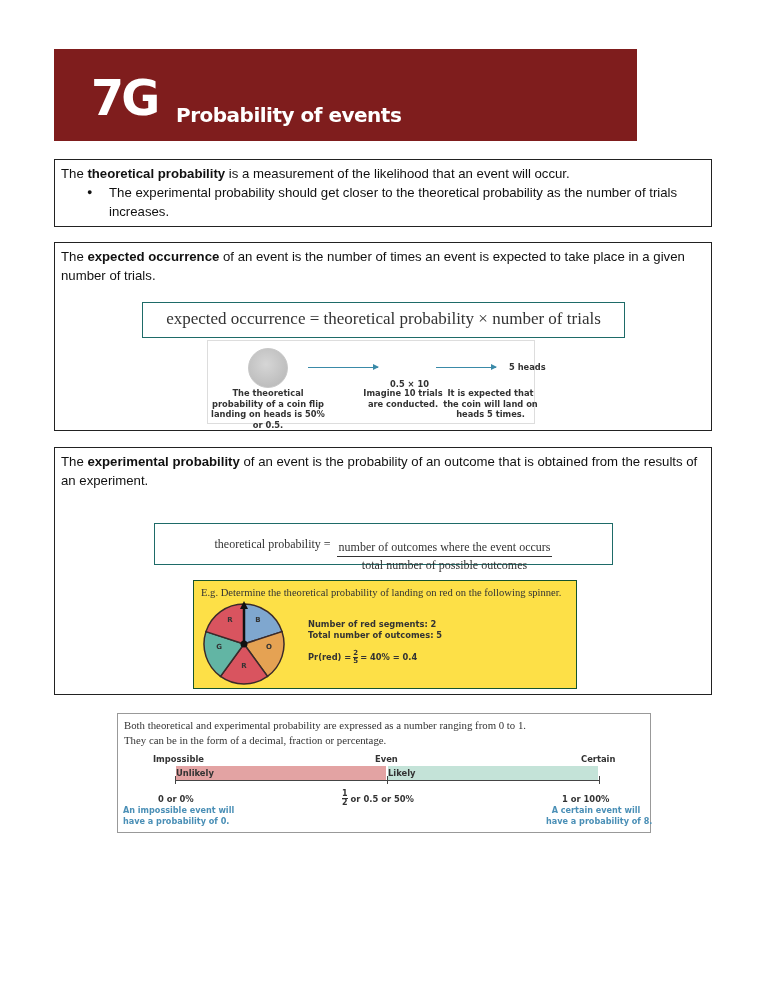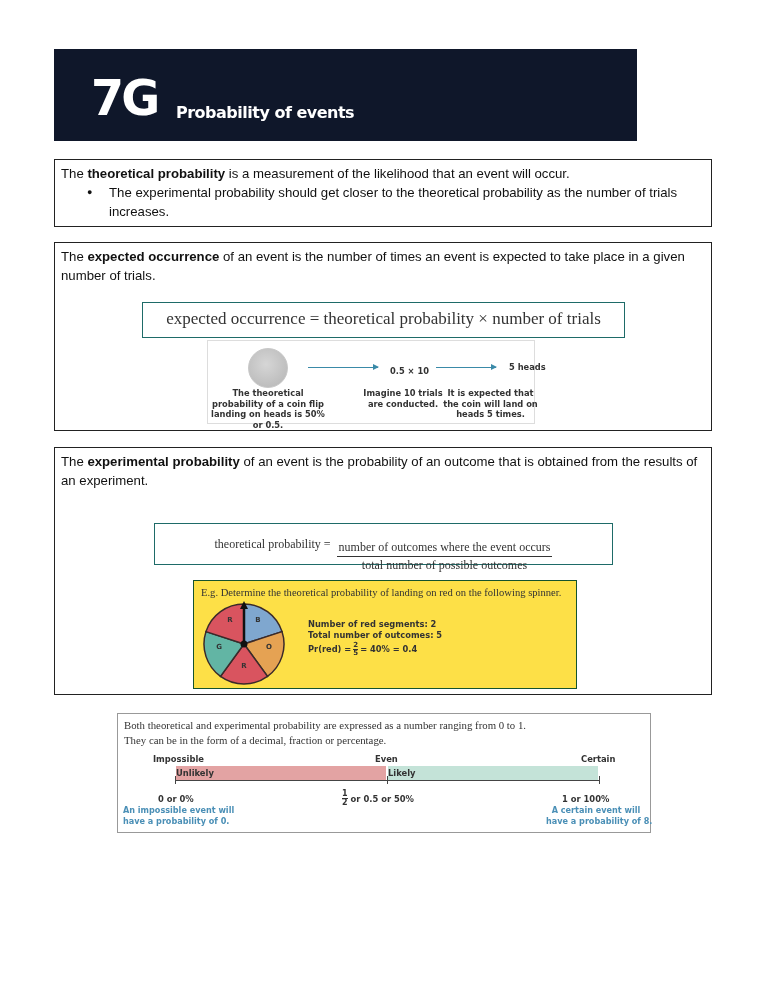--- a/index.html
+++ b/index.html
@@ -1,19 +1,19 @@
 <!DOCTYPE html>
 <html><head>
 <meta charset="utf-8">
 <style>
   html, body { margin:0; padding:0; background:#ffffff; }
   body { width:768px; height:994px; position:relative; font-family:"Liberation Sans", sans-serif; color:#111; overflow:hidden; }
-  .banner { position:absolute; left:54px; top:49px; width:583px; height:92px; background:#0f172a; }
+  .banner { position:absolute; left:54px; top:49px; width:583px; height:92px; background:#7f1d1d; }
   .banner .code { position:absolute; left:37px; top:24px; font-family:"DejaVu Sans", sans-serif; font-weight:bold; font-size:50px; color:#fff; letter-spacing:-3px; line-height:1; transform:scaleX(0.95); transform-origin:left; }
-  .banner .title { position:absolute; left:122px; top:56px; font-family:"DejaVu Sans", sans-serif; font-weight:bold; font-size:16px; color:#fff; letter-spacing:-0.5px; line-height:1; }
+  .banner .title { position:absolute; left:122px; top:56px; font-family:"DejaVu Sans", sans-serif; font-weight:bold; font-size:20px; color:#fff; letter-spacing:-0.5px; line-height:1; }
 
   .box { position:absolute; left:54px; width:658px; border:1px solid #222; box-sizing:border-box; font-size:13.2px; line-height:19px; padding:4px 6px; }
   .box p { margin:0; }
   .box ul { margin:0; padding-left:48px; list-style:none; }
   .box li { position:relative; }
   .box li::before { content:"\25CF"; position:absolute; left:-22px; top:0; font-size:9px; }
 
   .box1 { top:159px; height:68px; }
   .box2 { top:242px; height:189px; }
   .box3 { top:447px; height:248px; }
@@ -27,21 +27,21 @@
   .coinpanel { position:absolute; left:207px; top:340px; width:326px; height:82px; border:1px solid #ddd; background:#fff; font-family:"DejaVu Sans", sans-serif; font-size:8.3px; font-weight:bold; color:#333; }
   .coin { position:absolute; left:40px; top:7px; width:38px; height:38px; border-radius:50%; background:radial-gradient(circle at 45% 40%, #d6d6d6, #b4b4b4); border:1px solid #c8c8c8; }
   .arrow { position:absolute; height:1px; background:#3a8aa8; }
   .arrow::after { content:""; position:absolute; right:-1px; top:-3px; border-left:6px solid #3a8aa8; border-top:3.5px solid transparent; border-bottom:3.5px solid transparent; }
   .ctext { position:absolute; text-align:center; line-height:10.5px; }
 
   .spinpanel { position:absolute; left:193px; top:580px; width:382px; height:107px; border:1px solid #14532d; background:#fde047; }
   .spin-title { position:absolute; left:7px; top:6px; font-family:"Liberation Serif", serif; font-size:10.6px; color:#333; white-space:nowrap; }
   .spin-svg { position:absolute; left:7px; top:20px; }
   .spin-info { position:absolute; left:114px; top:38px; font-family:"DejaVu Sans", sans-serif; font-weight:bold; font-size:8.3px; color:#333; line-height:10.5px; }
-  .spin-info .pr { margin-top:2px; display:flex; align-items:center; gap:2px; }
+  .spin-info .pr { margin-top:10px; display:flex; align-items:center; gap:2px; }
   .sfrac { display:inline-flex; flex-direction:column; align-items:center; font-size:7px; line-height:7px; color:#333; }
   .sfrac span:first-child { border-bottom:1px solid #333; }
 
   .scale { position:absolute; left:117px; top:713px; width:534px; height:120px; border:1px solid #999; box-sizing:border-box; background:#fff;padding-left:33px; }
   .scale .intro { position:absolute; left:6px; top:4px; font-family:"Liberation Serif", serif; font-size:10.8px; line-height:15px; color:#333; white-space:nowrap; }
   .scale .lbl { position:absolute; font-family:"DejaVu Sans", sans-serif; font-weight:bold; font-size:8.4px; color:#333; white-space:nowrap; }
   .bar { position:absolute; height:14px; font-family:"DejaVu Sans", sans-serif; font-weight:bold; font-size:8.4px; color:#333; text-align:left; line-height:14px; }
   .bar.unlikely { left:58px; top:52px; width:210px; background:#e3a3a3; }
   .bar.likely { left:270px; top:52px; width:210px; background:#c4e3d8; }
   .baseline { position:absolute; left:57px; top:66px; width:424px; height:1px; background:#444; }
@@ -64,21 +64,21 @@
 </div>
 
 <div class="box box2">
   <p><span>The </span><b>expected occurrence</b><span> of an event is the number of times an event is expected to take place in a given number of trials.</span></p>
 </div>
 <div class="formula formula1">expected occurrence = theoretical probability × number of trials</div>
 
 <div class="coinpanel">
   <div class="coin"></div>
   <div class="arrow" style="left:100px;top:26px;width:70px;"></div>
-  <div class="ctext" style="left:182px;top:25px;">0.5 × 10</div>
+  <div class="ctext" style="left:182px;top:38px;">0.5 × 10</div>
   <div class="arrow" style="left:228px;top:26px;width:60px;"></div>
   <div class="ctext" style="left:301px;top:21px;width:40px;text-align:left;">5 heads</div>
   <div class="ctext" style="left:0px;top:47px;width:120px;">The theoretical probability of a coin flip landing on heads is 50% or 0.5.</div>
   <div class="ctext" style="left:155px;top:47px;width:80px;">Imagine 10 trials are conducted.</div>
   <div class="ctext" style="left:235px;top:47px;width:95px;">It is expected that the coin will land on heads 5 times.</div>
 </div>
 
 <div class="box box3">
   <p><span>The </span><b>experimental probability</b><span> of an event is the probability of an outcome that is obtained from the results of an experiment.</span></p>
 </div>

